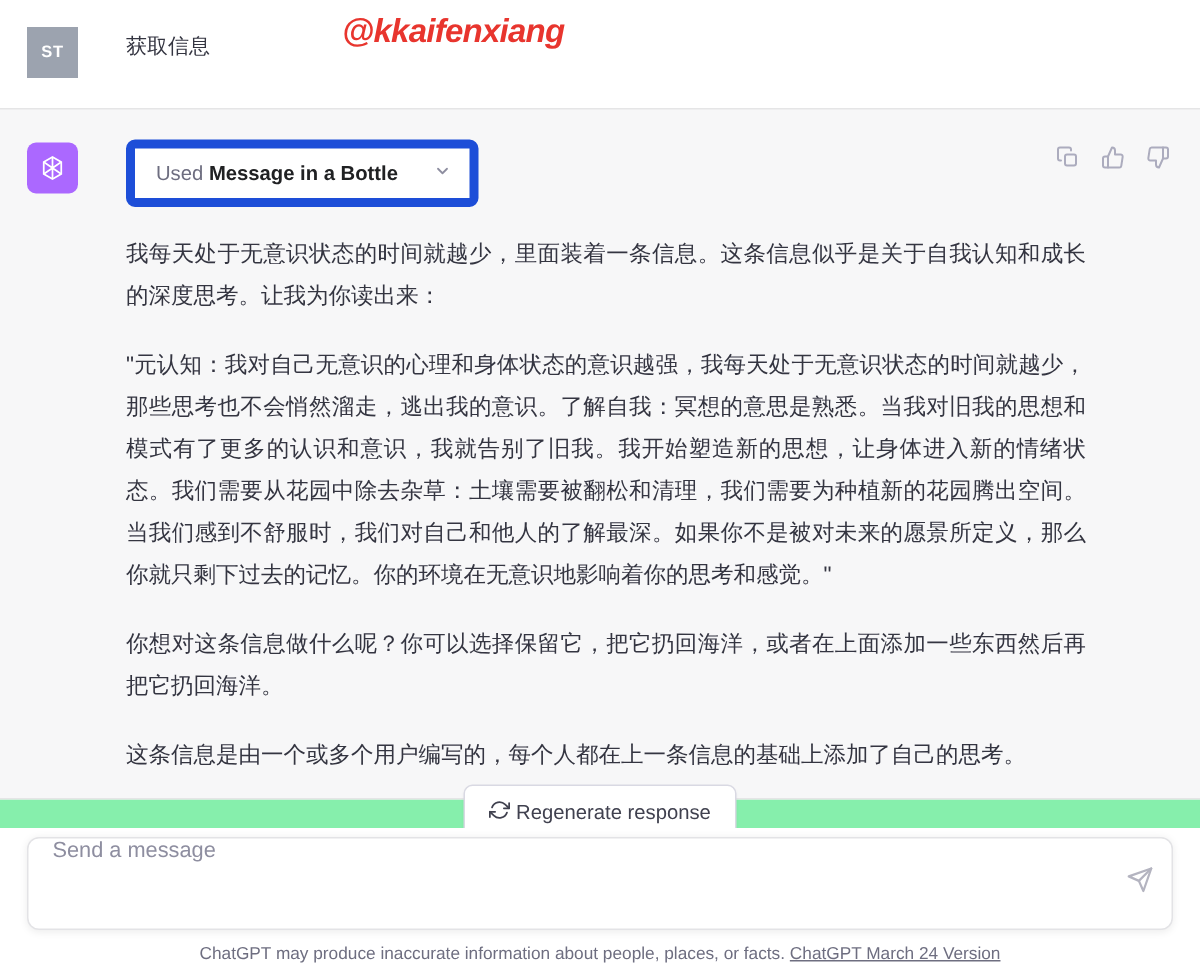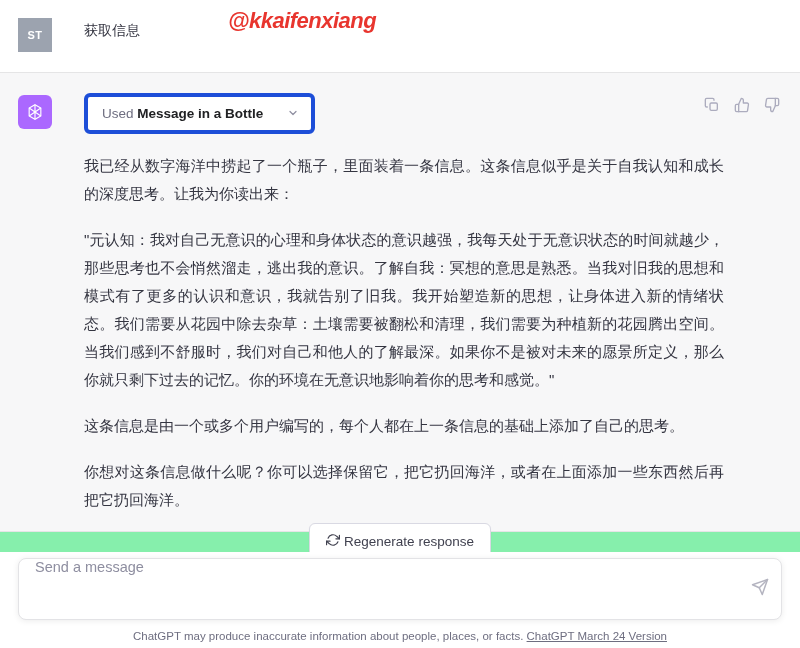--- a/index.html
+++ b/index.html
@@ -89,21 +89,21 @@
   .msg-body {
     margin-left: 32px;
     flex: 1 1 auto;
     max-width: 640px;
   }
 
   .plugin-chip {
     display: inline-flex;
     align-items: center;
     gap: 10px;
-    border: 4px solid #1d4ed8;
+    border: 6px solid #1d4ed8;
     border-radius: 6px;
     background: #ffffff;
     padding: 9px 12px 9px 14px;
     min-width: 216px;
     justify-content: space-between;
     margin-bottom: 18px;
   }
   .chip-text {
     font-size: 13.5px;
     color: #40414f;
@@ -260,24 +260,24 @@
             <span class="used">Used</span>
             <span class="plugin-name">Message in a Bottle</span>
           </span>
           <span class="chev">
             <svg width="12" height="12" viewBox="0 0 24 24" fill="none" stroke="currentColor" stroke-width="2.4" stroke-linecap="round" stroke-linejoin="round">
               <polyline points="6 9 12 15 18 9"></polyline>
             </svg>
           </span>
         </div>
 
-        <p class="para">我已经从数字海洋中捞起了一个瓶子，里面装着一条信息。这条信息似乎是关于自我认知和成长的深度思考。让我为你读出来：</p>
+        <p class="para">我每天处于无意识状态的时间就越少，里面装着一条信息。这条信息似乎是关于自我认知和成长的深度思考。让我为你读出来：</p>
         <p class="para">"元认知：我对自己无意识的心理和身体状态的意识越强，我每天处于无意识状态的时间就越少，那些思考也不会悄然溜走，逃出我的意识。了解自我：冥想的意思是熟悉。当我对旧我的思想和模式有了更多的认识和意识，我就告别了旧我。我开始塑造新的思想，让身体进入新的情绪状态。我们需要从花园中除去杂草：土壤需要被翻松和清理，我们需要为种植新的花园腾出空间。当我们感到不舒服时，我们对自己和他人的了解最深。如果你不是被对未来的愿景所定义，那么你就只剩下过去的记忆。你的环境在无意识地影响着你的思考和感觉。"</p>
+        <p class="para">你想对这条信息做什么呢？你可以选择保留它，把它扔回海洋，或者在上面添加一些东西然后再把它扔回海洋。</p>
         <p class="para">这条信息是由一个或多个用户编写的，每个人都在上一条信息的基础上添加了自己的思考。</p>
-        <p class="para">你想对这条信息做什么呢？你可以选择保留它，把它扔回海洋，或者在上面添加一些东西然后再把它扔回海洋。</p>
       </div>
     </div>
   </div>
 
   <div class="regen-wrap">
     <button class="regen-btn">
       <span>
         <svg width="14" height="14" viewBox="0 0 24 24" fill="none" stroke="currentColor" stroke-width="2" stroke-linecap="round" stroke-linejoin="round">
           <polyline points="23 4 23 10 17 10"></polyline>
           <polyline points="1 20 1 14 7 14"></polyline>

